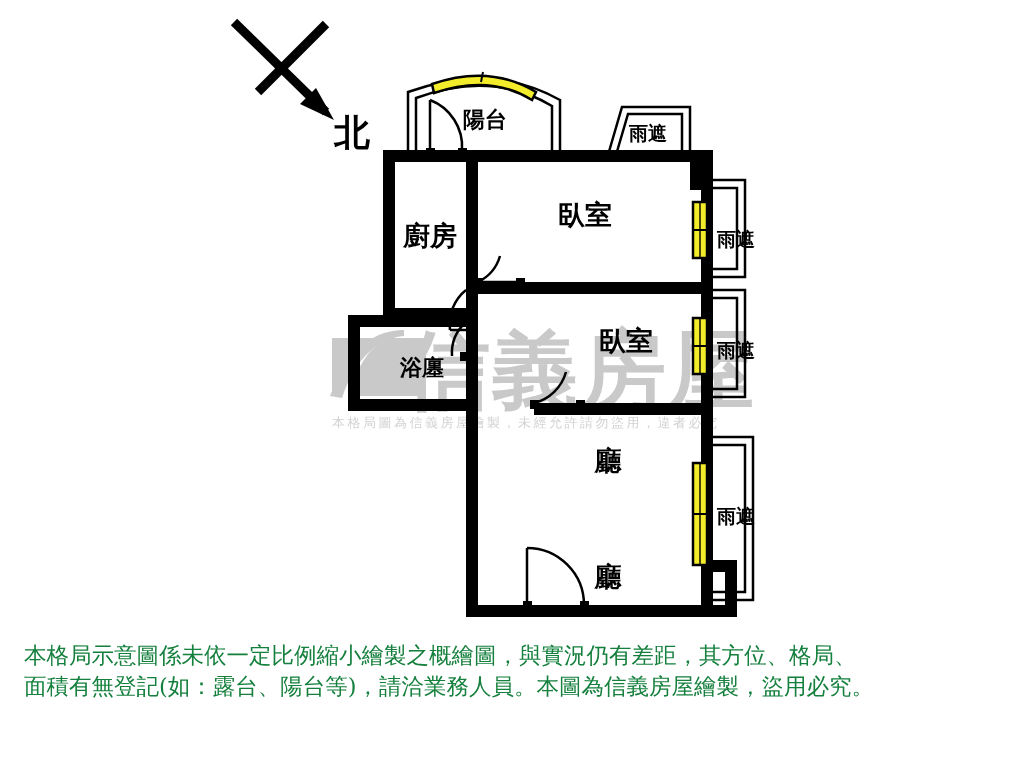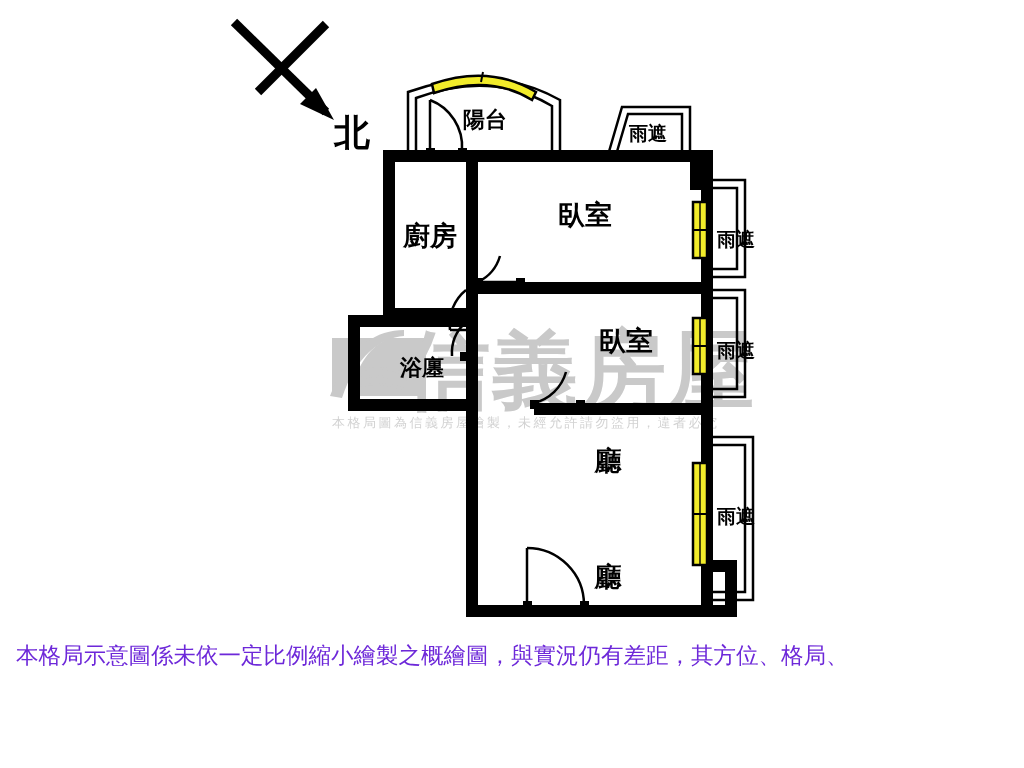--- a/index.html
+++ b/index.html
@@ -53,26 +53,26 @@
     font-family: "DejaVu Serif", "Liberation Serif", serif;
     font-weight: 700;
     font-size: 36px;
     fill: #000000;
   }
   #disclaimer {
     position: absolute;
     left: 0;
     top: 640px;
     width: 844px;
-    padding: 0 16px;
+    padding: 0 24px;
     box-sizing: border-box;
     font-family: "DejaVu Serif", "Liberation Serif", serif;
     font-size: 22.5px;
     line-height: 31px;
-    color: #6d28d9;
+    color: #15803d;
     letter-spacing: 0px;
     text-align: justify;
     text-align-last: justify;
   }
   #disclaimer div { white-space: nowrap; }
 </style>
 </head>
 <body>
 
 <div id="plan-root">
@@ -251,15 +251,16 @@
       <text class="room-label label-sm" text-anchor="middle" x="648" y="140">雨遮</text>
       <text class="room-label label-sm" text-anchor="middle" x="736" y="246">雨遮</text>
       <text class="room-label label-sm" text-anchor="middle" x="736" y="357">雨遮</text>
       <text class="room-label label-sm" text-anchor="middle" x="736" y="523">雨遮</text>
     </g>
 
   </svg>
 
   <div id="disclaimer">
     <div>本格局示意圖係未依一定比例縮小繪製之概繪圖，與實況仍有差距，其方位、格局、</div>
+    <div>面積有無登記(如：露台、陽台等)，請洽業務人員。本圖為信義房屋繪製，盜用必究。</div>
   </div>
 
 </div>
 
 </body></html>

